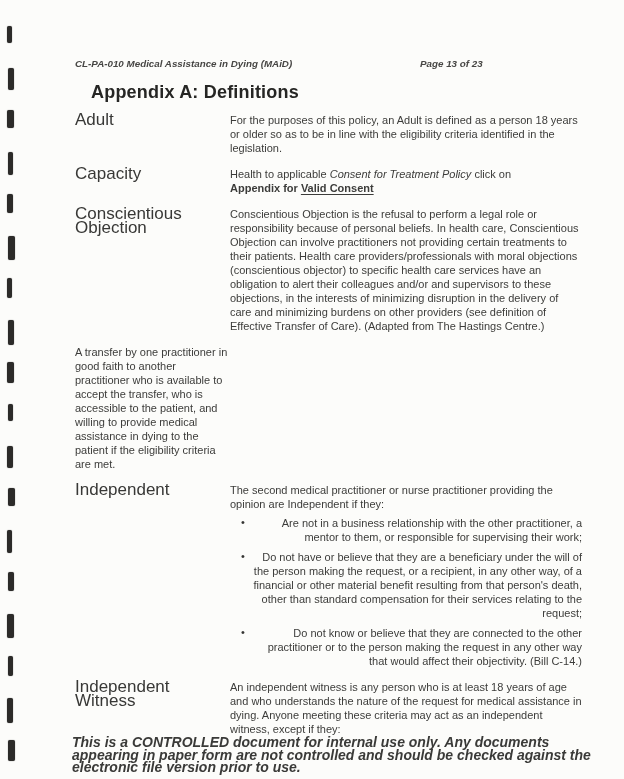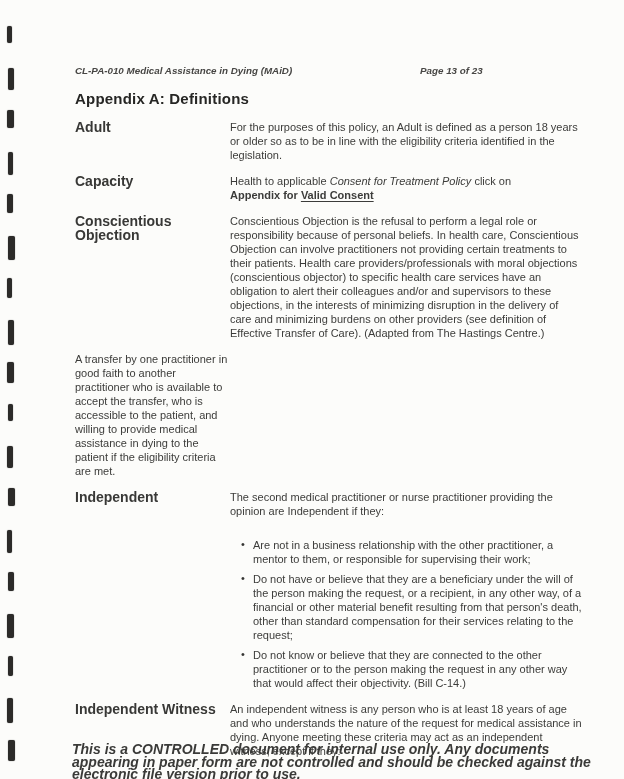--- a/index.html
+++ b/index.html
@@ -21,72 +21,73 @@
   
   .mark{
     position:absolute;
     background:#2c2b29;
     border-radius:2px;
     box-shadow:0 0 1px #555;
   }
   .content{
     position:absolute;
     left:75px;
-    top:64px;
+    top:57px;
     width:524px;
   }
   .doc-header{
     position:relative;
     height:14px;
     font-size:9.8px;
     font-style:italic;
     font-weight:bold;
     color:#47464  4;
     line-height:14px;
     color:#474644;
   }
   .doc-header .pg{
     position:absolute;
     left:345px;
     top:0;
     white-space:nowrap;
   }
   h1.title{
-    margin:13px 0 0 0;
-    font-size:15px;
+    margin:13px 0 0 16px;
+    font-size:18px;
     font-weight:bold;
     color:#262624;
     letter-spacing:0.2px;
     line-height:16px;
   }
   .defs{margin-top:13px;}
   .def-row{
     display:grid;
     grid-template-columns:155px 352px;
     margin-bottom:12px;
   }
   .term{
-    font-size:14px;
-    font-weight:bold;
+    font-size:17px;
+    font-weight:normal;
     color:#383836;
     line-height:14px;
   }
   .def{
     font-size:11px;
     color:var(--ink);
     line-height:14px;
   }
   .def p{margin:0;}
   .seg.italic{font-style:italic;}
   .seg.bold{font-weight:bold;}
   .seg.bold-underline{font-weight:bold;text-decoration:underline;text-underline-offset:1.5px;}
   ul.blist{
     list-style:none;
-    margin:20px 0 0 0;
+    margin:5px 0 0 0;
     padding:0 0 0 10px;
+    text-align:right;
   }
   ul.blist li{
     position:relative;
     padding-left:13px;
     margin-bottom:6px;
   }
   ul.blist li:last-child{margin-bottom:0;}
   ul.blist li::before{
     content:"\2022";
     position:absolute;

